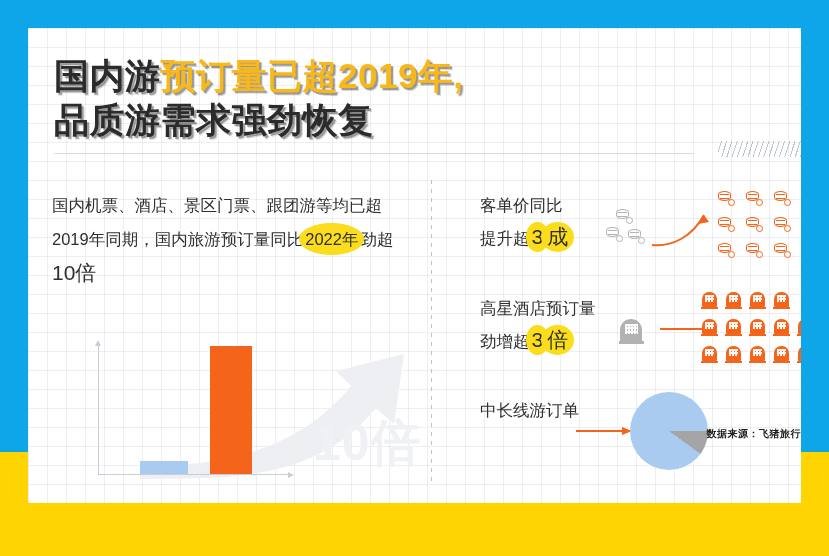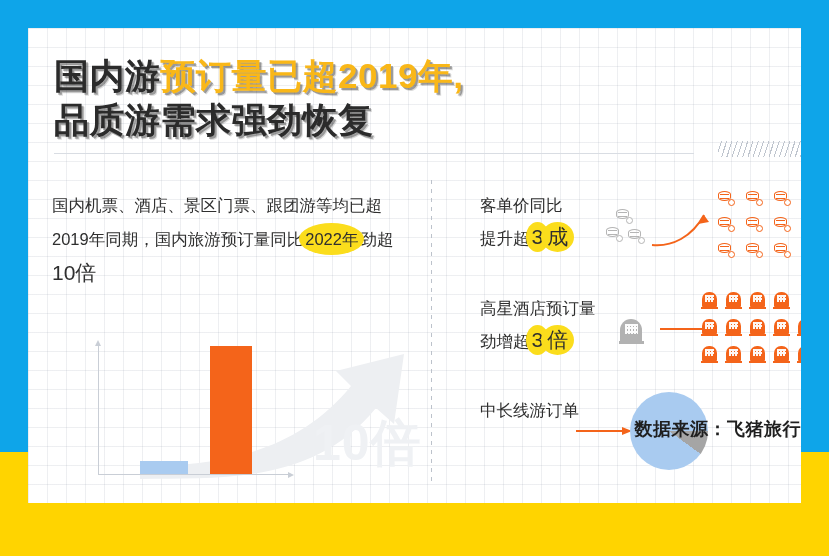--- a/index.html
+++ b/index.html
@@ -309,21 +309,21 @@
   }
 
   
   .conn { position: absolute; }
 
   
   #footer {
     position: absolute;
     right: 28px;
     bottom: 11px;
-    font-size: 18px;
+    font-size: 10px;
     font-weight: bold;
     color: #1F1F1F;
     letter-spacing: 0.5px;
   }
 </style>
 </head>
 <body>
 
 <div id="poster">
 

